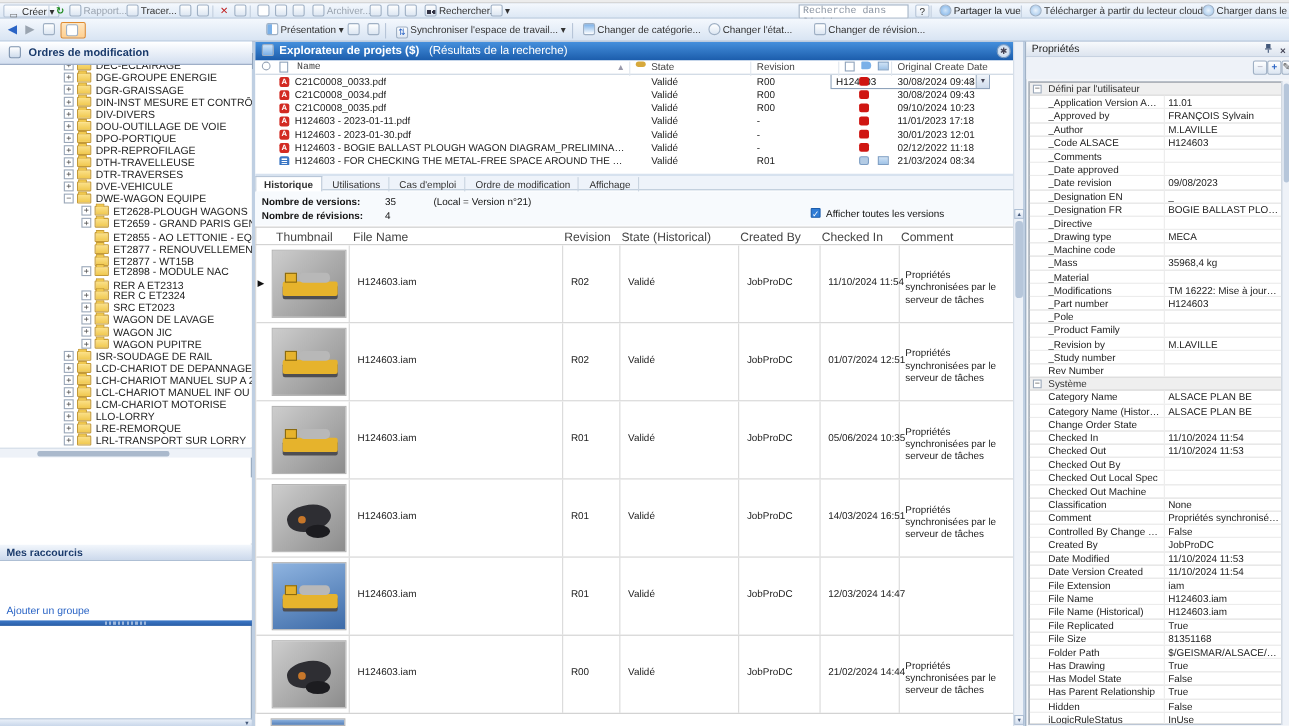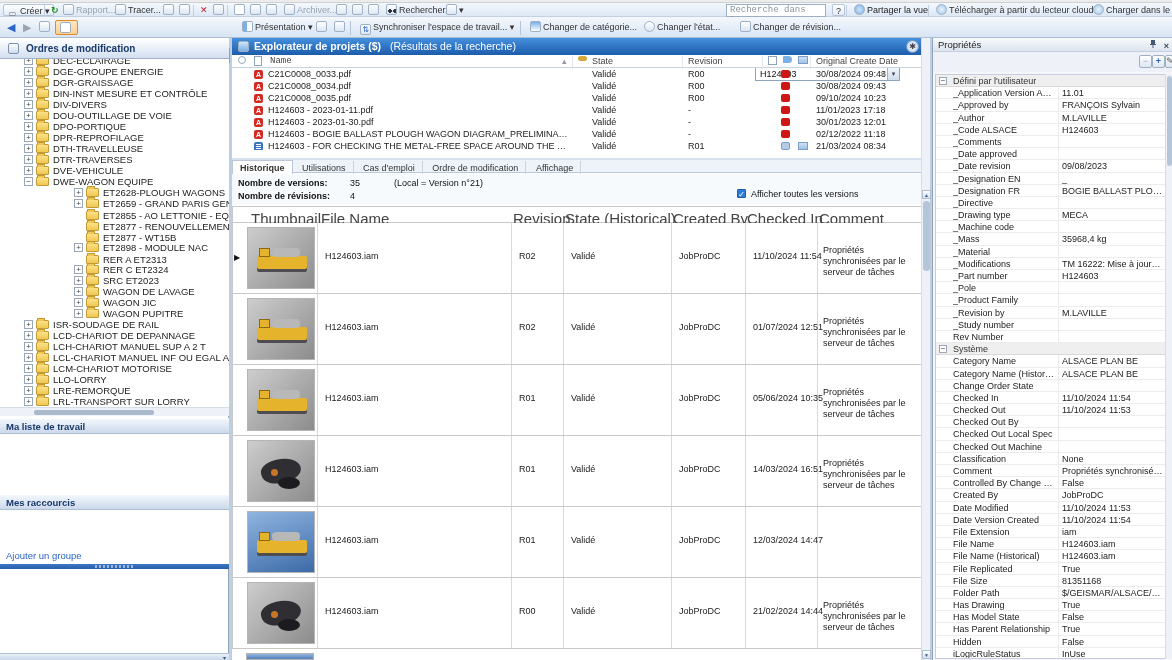--- a/index.html
+++ b/index.html
@@ -27,21 +27,21 @@
   #sidebar{position:absolute;left:0;top:38px;width:229px;height:622px;background:#fff;border-right:1px solid #8fa3bb;}
   #main{position:absolute;left:232px;top:38px;width:689px;height:622px;background:#fff;overflow:hidden;}
   #vscroll{position:absolute;left:921px;top:38px;width:9px;height:622px;background:#eef2f8;border-left:1px solid #d4dde8;}
   #props{position:absolute;left:932px;top:38px;width:240px;height:622px;background:#f4f6f9;border-left:1px solid #8fa3bb;}
   .paneltitle{position:absolute;left:0;top:0;right:0;height:17px;background:linear-gradient(#4590dd,#1b5cab);color:#fff;font-size:10.5px;font-weight:bold;line-height:17px;padding-left:6px;}
   
   #tree{position:absolute;left:0;top:17px;width:229px;height:352px;overflow:hidden;background:#fff;}
   .titem{height:11px;line-height:11px;font-size:9.5px;color:#222;white-space:nowrap;position:relative;}
   .titem .texp{display:inline-block;width:9px;height:9px;border:1px solid #9aa7b8;background:#fff;color:#444;font-size:8px;line-height:7px;text-align:center;vertical-align:1px;margin-right:3px;}
   .titem .texp:empty{visibility:hidden;}
-  .lvl1{padding-left:24px;}
+  .lvl1{padding-left:58px;}
   .lvl2{padding-left:74px;}
   .folder{display:inline-block;width:13px;height:9px;background:linear-gradient(#fbe18a,#f0c84f);border:1px solid #c49a37;border-radius:1px;position:relative;vertical-align:-1px;margin-right:4px;}
   .folder::before{content:"";position:absolute;left:0;top:-3px;width:6px;height:2px;background:#f0c84f;border:1px solid #c49a37;border-bottom:none;border-radius:1px 1px 0 0;}
   .hscroll{position:absolute;left:0;top:369px;width:229px;height:9px;background:#eef2f8;border-top:1px solid #d4dde8;}
   .hthumb{position:absolute;left:34px;top:2px;width:120px;height:5px;background:#aab9cc;border-radius:2px;}
   .sechdr{position:absolute;left:0;width:229px;height:16px;background:linear-gradient(#f3f7fc,#ccd9ec);border-top:1px solid #fff;border-bottom:1px solid #aebfd4;color:#1a3a6b;font-size:9.5px;font-weight:bold;line-height:16px;padding-left:6px;}
   .whitearea{position:absolute;left:0;width:229px;background:#fff;}
   .addgroup{position:absolute;left:6px;top:512px;font-size:9.5px;color:#2a64c5;}
   .splitdots{position:absolute;left:0;top:526px;width:229px;height:5px;background:linear-gradient(#3c78c8,#2a5ea6);}
   .splitdots::before{content:"";position:absolute;left:95px;top:1px;width:40px;height:3px;background:repeating-linear-gradient(90deg,#9db8dd 0 2px,transparent 2px 4px);}
@@ -79,21 +79,21 @@
   .fdate{left:584px;}
   
   #tabstrip{position:absolute;left:0;top:120px;width:689px;height:15px;background:#eef3fa;border-top:2px solid #d7e2ef;border-bottom:1px solid #b9c7d8;font-size:9px;color:#333;}
   .tab{position:relative;display:inline-block;height:15px;line-height:14px;padding:0 7px;border-right:1px solid #c9d4e0;}
   .tab.active{background:#fff;border:1px solid #b9c7d8;border-bottom:1px solid #fff;font-weight:bold;}
   #infoarea{position:absolute;left:0;top:136px;width:689px;height:31px;background:#f7fafd;font-size:9px;color:#111;}
   #infoarea b{position:absolute;}
   #infoarea span{position:absolute;}
   .chk{position:absolute;width:9px;height:9px;background:#2f7cd6;border:1px solid #1b5cab;color:#fff;font-size:8px;line-height:9px;text-align:center;border-radius:1px;}
   
-  #histhdr{position:absolute;left:0;top:168px;width:689px;height:17px;border:1px solid #c9c9c9;border-right:none;background:#fff;font-size:15px;color:#444;}
+  #histhdr{position:absolute;left:0;top:168px;width:689px;height:17px;border:1px solid #c9c9c9;border-right:none;background:#fff;font-size:11px;color:#444;}
   #histhdr span{position:absolute;top:3px;}
   #histbody{position:absolute;left:0;top:185px;width:689px;height:437px;overflow:hidden;border-left:1px solid #c9c9c9;}
   .hrow{height:71px;border-bottom:1px solid #c9c9c9;position:relative;font-size:9px;color:#222;background:#fff;}
   .hrow span.cell{position:absolute;top:28px;}
   .hcell-file{left:92px;}
   .hcell-rev{left:286px;}
   .hcell-state{left:338px;}
   .hcell-by{left:446px;}
   .hcell-in{left:520px;}
   .hcell-cm{left:590px;width:94px;top:22px !important;white-space:normal;line-height:11px;}
@@ -316,21 +316,20 @@
         <span class="texp">+</span><span class="folder"></span><span>LRE-REMORQUE</span>
       </div>
 
       <div class="titem lvl1">
         <span class="texp">+</span><span class="folder"></span><span>LRL-TRANSPORT SUR LORRY</span>
       </div>
     </div>
   <div class="hscroll">
       <span class="hthumb"></span>
     </div>
-  <div class="sechdr" style="top:380px;">Ma liste de travail</div>
   <div class="whitearea" style="top:396px;height:60px;"></div>
   <div class="sechdr" style="top:456px;">Mes raccourcis</div>
   <div class="whitearea" style="top:472px;height:54px;"></div>
   <a class="addgroup">Ajouter un groupe</a>
   <div class="splitdots"></div>
   <div id="navstack">
 
       <div class="navbtn active">
         <span class="navico nav-home"></span><span>Accueil</span>
       </div>

